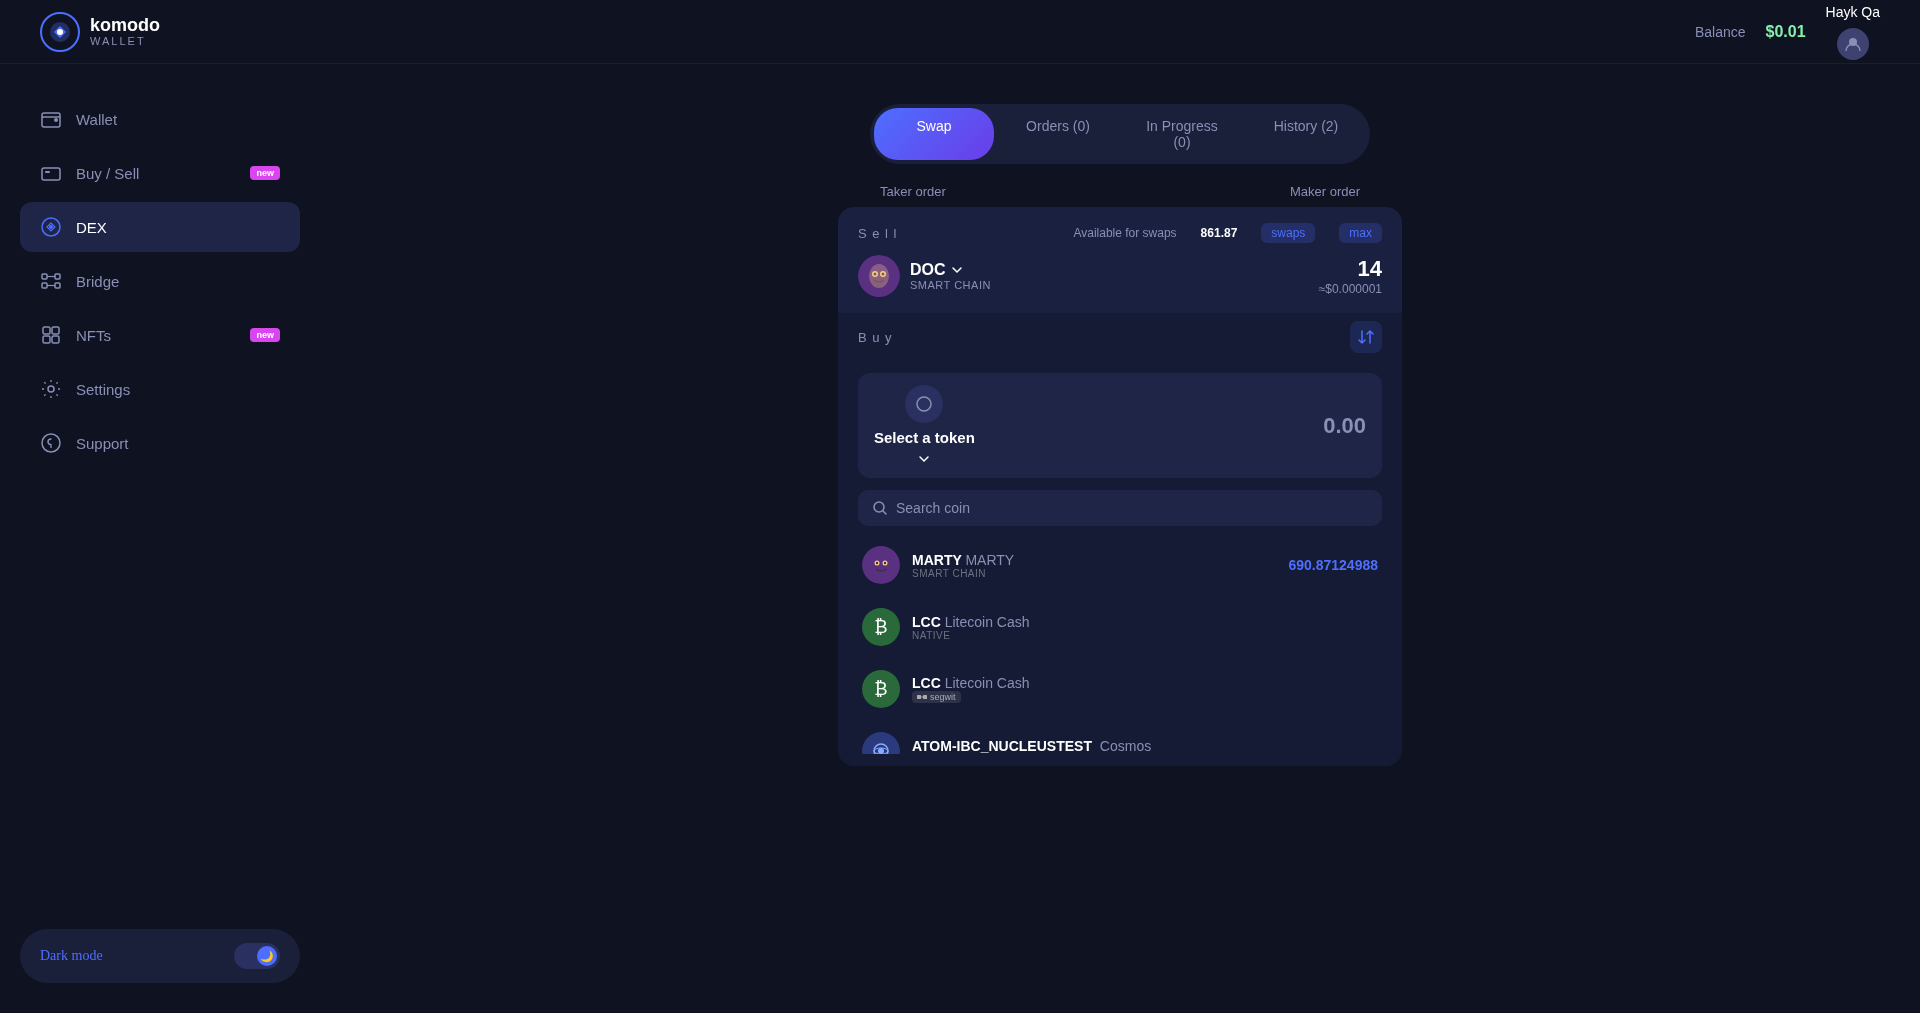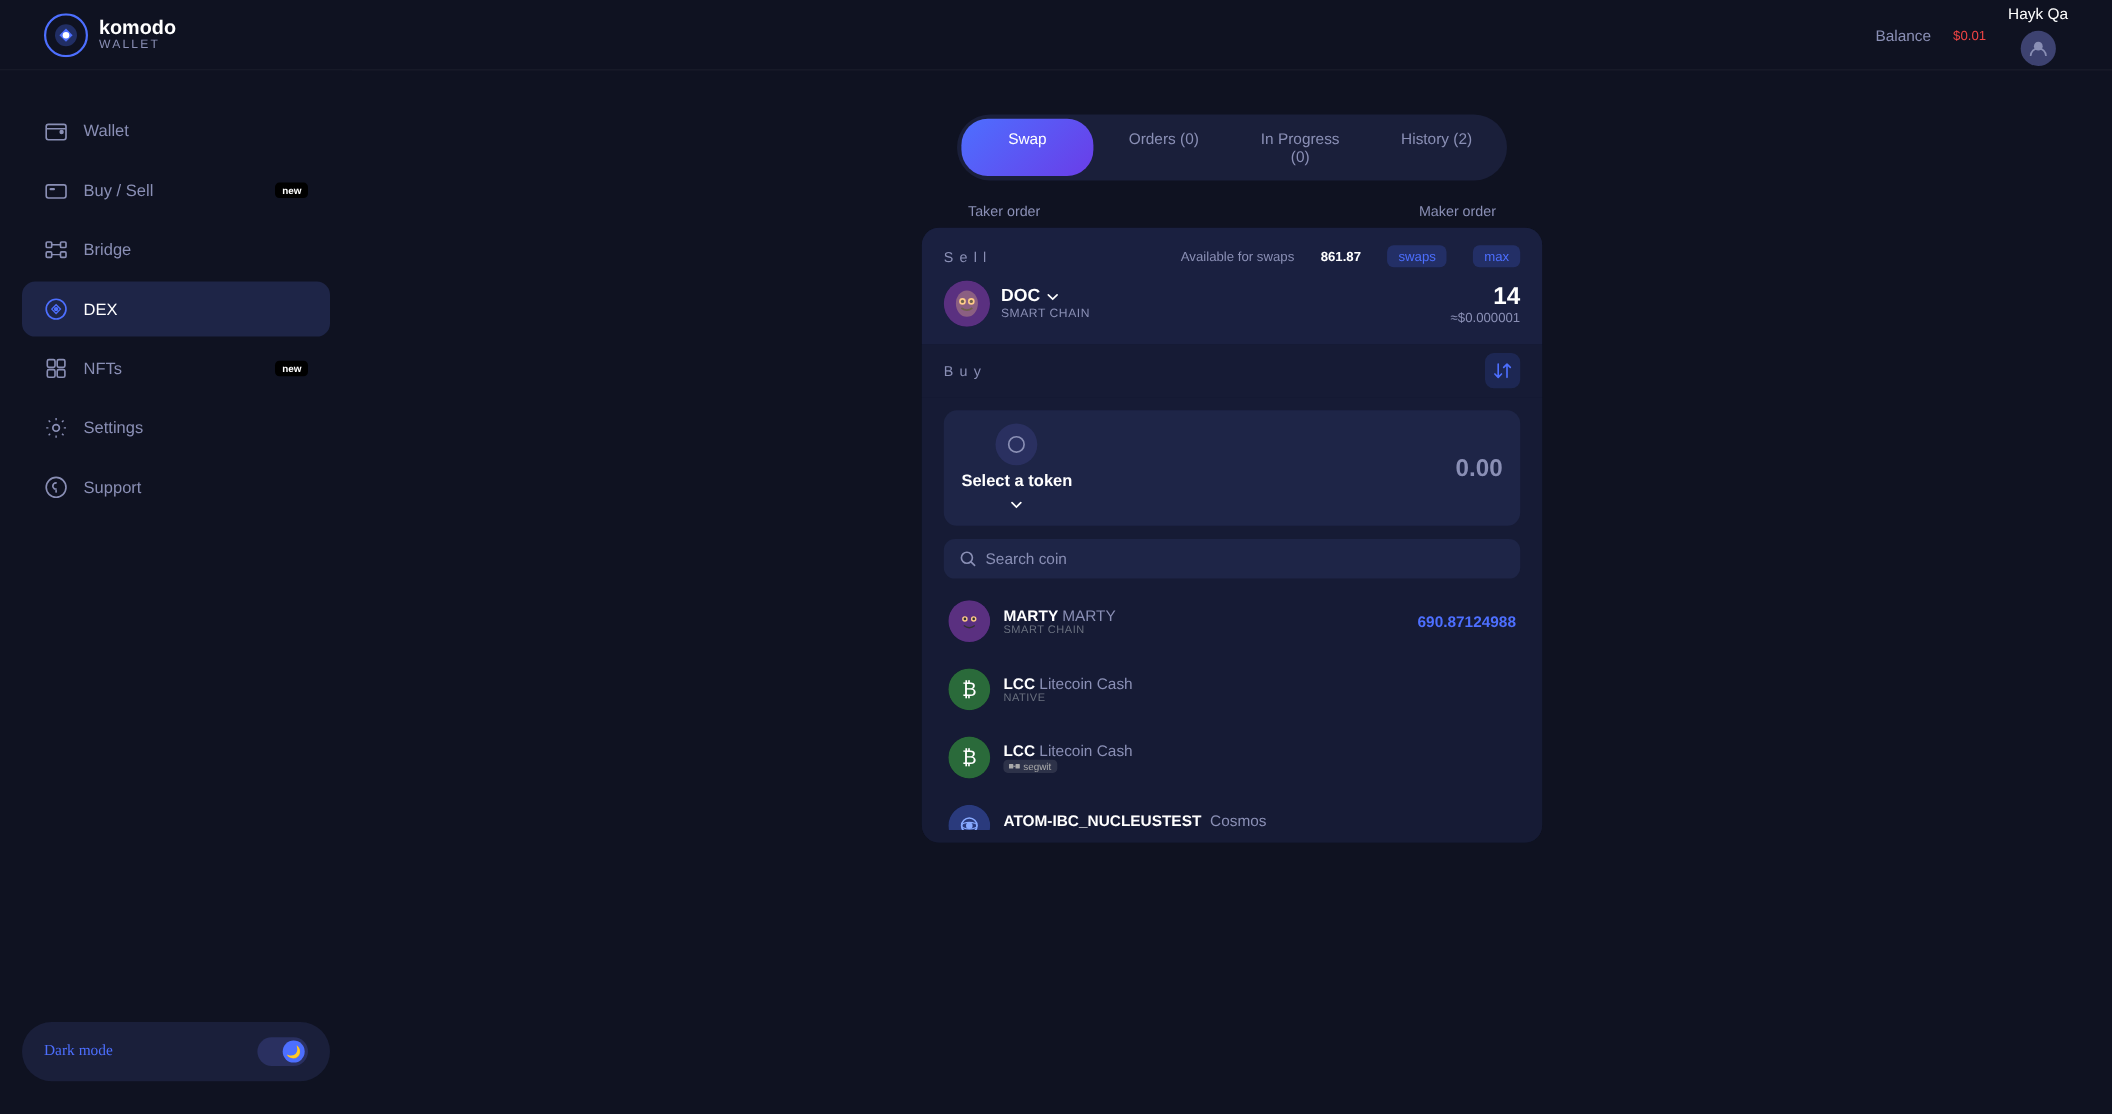--- a/index.html
+++ b/index.html
@@ -52,23 +52,23 @@
     .header-right {
       display: flex;
       align-items: center;
       gap: 20px;
     }
     .balance-label {
       font-size: 14px;
       color: #8a8fb5;
     }
     .balance-value {
-      font-size: 12px;
-      font-weight: 400;
-      color: #ef4444;
+      font-size: 16px;
+      font-weight: 700;
+      color: #86efac;
     }
     .user-area {
       display: flex;
       align-items: center;
       gap: 8px;
       cursor: pointer;
       flex-direction: column;
     }
     .user-name {
       font-size: 14px;
@@ -122,21 +122,21 @@
     }
     .sidebar-icon {
       width: 22px;
       height: 22px;
       display: flex;
       align-items: center;
       justify-content: center;
       flex-shrink: 0;
     }
     .badge-new {
-      background: #000000;
+      background: #d946ef;
       color: #ffffff;
       font-size: 9px;
       padding: 2px 6px;
       border-radius: 4px;
       font-weight: 600;
       text-transform: lowercase;
       margin-left: auto;
     }
     .sidebar-bottom {
       margin-top: auto;
@@ -524,43 +524,43 @@
       <div class="sidebar-icon">
         <svg width="22" height="22" viewBox="0 0 22 22" fill="none">
           <rect x="2" y="6" width="18" height="12" rx="2" stroke="#8a8fb5" stroke-width="1.5" fill="none"></rect>
           <rect x="5" y="9" width="5" height="2" rx="1" fill="#8a8fb5"></rect>
         </svg>
       </div>
       <span class="item-label">Buy / Sell</span>
       <span class="badge-new">new</span>
     </div>
 
+    <div class="sidebar-item active">
+      <div class="sidebar-icon">
+        <svg width="22" height="22" viewBox="0 0 22 22" fill="none">
+          <circle cx="11" cy="11" r="9" stroke="#4d6fff" stroke-width="1.5" fill="none"></circle>
+          <path d="M7 11 L11 7 L15 11 L11 15 Z" stroke="#4d6fff" stroke-width="1.2" fill="none"></path>
+          <circle cx="11" cy="11" r="2" fill="#4d6fff"></circle>
+        </svg>
+      </div>
+      <span class="item-label">DEX</span>
+    </div>
+
     <div class="sidebar-item">
       <div class="sidebar-icon">
         <svg width="22" height="22" viewBox="0 0 22 22" fill="none">
           <rect x="2" y="4" width="5" height="5" rx="1" stroke="#8a8fb5" stroke-width="1.5" fill="none"></rect>
           <rect x="15" y="4" width="5" height="5" rx="1" stroke="#8a8fb5" stroke-width="1.5" fill="none"></rect>
           <rect x="2" y="13" width="5" height="5" rx="1" stroke="#8a8fb5" stroke-width="1.5" fill="none"></rect>
           <rect x="15" y="13" width="5" height="5" rx="1" stroke="#8a8fb5" stroke-width="1.5" fill="none"></rect>
           <line x1="7" y1="6.5" x2="15" y2="6.5" stroke="#8a8fb5" stroke-width="1.2"></line>
           <line x1="7" y1="15.5" x2="15" y2="15.5" stroke="#8a8fb5" stroke-width="1.2"></line>
         </svg>
       </div>
       <span class="item-label">Bridge</span>
-    </div>
-
-    <div class="sidebar-item active">
-      <div class="sidebar-icon">
-        <svg width="22" height="22" viewBox="0 0 22 22" fill="none">
-          <circle cx="11" cy="11" r="9" stroke="#4d6fff" stroke-width="1.5" fill="none"></circle>
-          <path d="M7 11 L11 7 L15 11 L11 15 Z" stroke="#4d6fff" stroke-width="1.2" fill="none"></path>
-          <circle cx="11" cy="11" r="2" fill="#4d6fff"></circle>
-        </svg>
-      </div>
-      <span class="item-label">DEX</span>
     </div>
 
     <div class="sidebar-item">
       <div class="sidebar-icon">
         <svg width="22" height="22" viewBox="0 0 22 22" fill="none">
           <rect x="3" y="3" width="7" height="7" rx="1.5" stroke="#8a8fb5" stroke-width="1.5" fill="none"></rect>
           <rect x="12" y="3" width="7" height="7" rx="1.5" stroke="#8a8fb5" stroke-width="1.5" fill="none"></rect>
           <rect x="3" y="12" width="7" height="7" rx="1.5" stroke="#8a8fb5" stroke-width="1.5" fill="none"></rect>
           <rect x="12" y="12" width="7" height="7" rx="1.5" stroke="#8a8fb5" stroke-width="1.5" fill="none"></rect>
         </svg>

